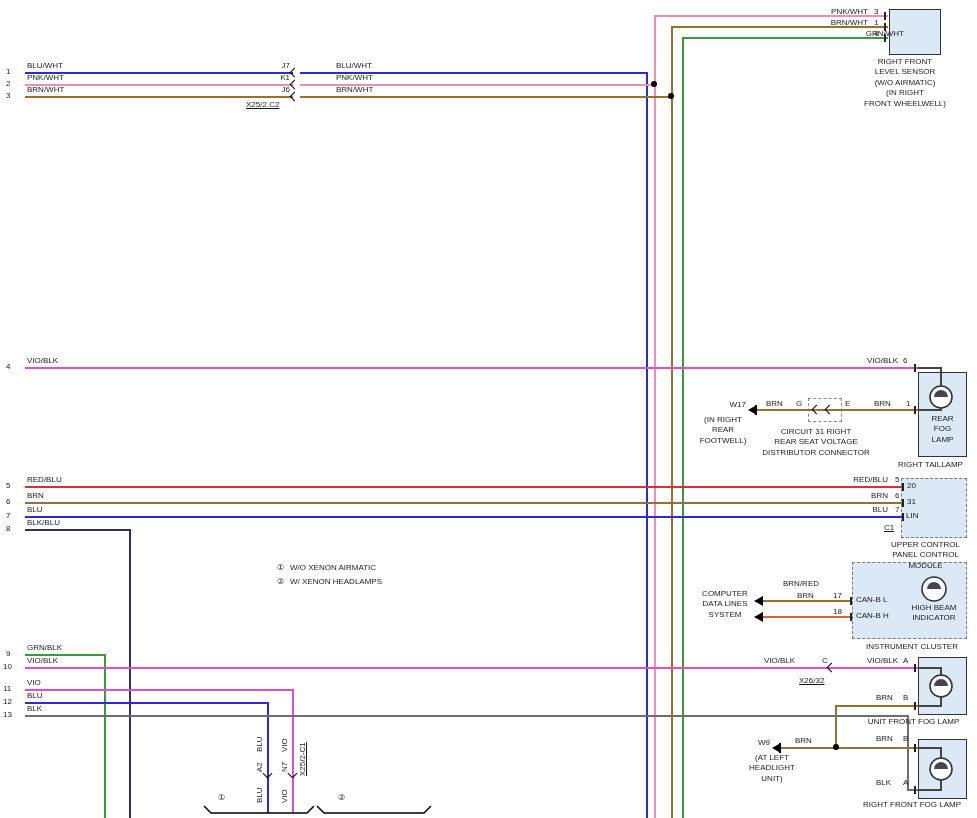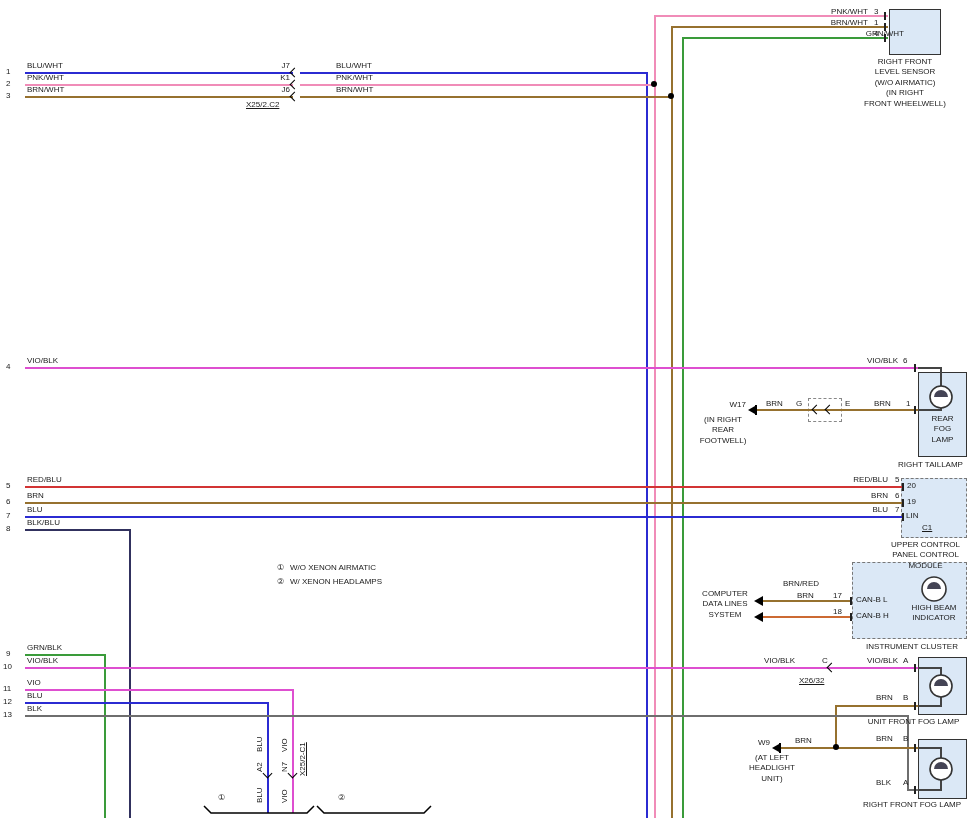--- a/index.html
+++ b/index.html
@@ -201,31 +201,34 @@
   <span class="cap" style="left:888px;top:460px;width:85px">RIGHT TAILLAMP</span>
   <span class="lblr" style="left:718px;top:401px;width:28px">W17</span>
   <span class="cap" style="left:692px;top:415px;width:62px">(IN RIGHT
 REAR
 FOOTWELL)</span>
   <span class="lbl" style="left:766px;top:400px">BRN</span>
   <span class="lbl" style="left:796px;top:400px">G</span>
   <span class="lbl" style="left:845px;top:400px">E</span>
   <span class="lbl" style="left:874px;top:400px">BRN</span>
   <span class="lbl" style="left:906px;top:400px">1</span>
+  <span class="cap" style="left:760px;top:427px;width:112px">CIRCUIT 31 RIGHT
+REAR SEAT VOLTAGE
+DISTRIBUTOR CONNECTOR</span>
 
   <span class="lblr" style="left:840px;top:476px;width:48px">RED/BLU</span>
   <span class="lbl" style="left:895px;top:476px">5</span>
   <span class="lblr" style="left:840px;top:492px;width:48px">BRN</span>
   <span class="lbl" style="left:895px;top:492px">6</span>
   <span class="lblr" style="left:840px;top:506px;width:48px">BLU</span>
   <span class="lbl" style="left:895px;top:506px">7</span>
   <span class="lbl" style="left:907px;top:482px">20</span>
-  <span class="lbl" style="left:907px;top:498px">19</span>
+  <span class="lbl" style="left:907px;top:498px">31</span>
   <span class="lbl" style="left:906px;top:512px">LIN</span>
-  <span class="lbl u" style="left:922px;top:524px">C1</span>
+  <span class="lbl u" style="left:884px;top:524px">C1</span>
   <span class="cap" style="left:878px;top:540px;width:95px">UPPER CONTROL
 PANEL CONTROL MODULE</span>
 
   <span class="lbl" style="left:277px;top:564px">①</span>
   <span class="lbl" style="left:290px;top:564px">W/O XENON AIRMATIC</span>
   <span class="lbl" style="left:277px;top:578px">②</span>
   <span class="lbl" style="left:290px;top:578px">W/ XENON HEADLAMPS</span>
 
   <span class="cap" style="left:696px;top:589px;width:58px">COMPUTER
 DATA LINES

